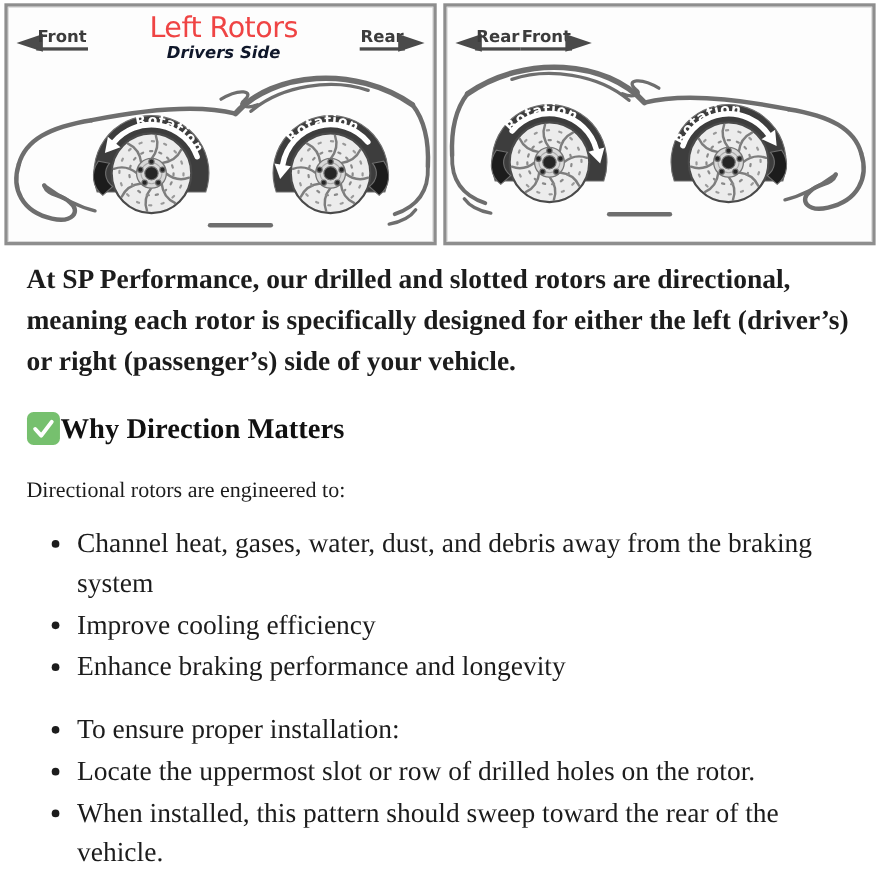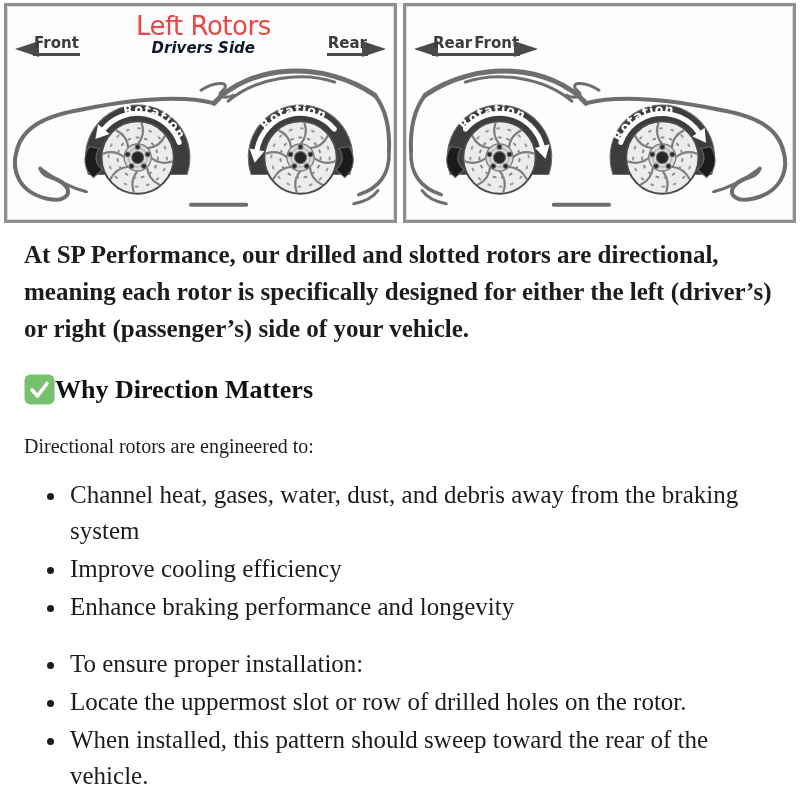--- a/index.html
+++ b/index.html
@@ -5,21 +5,21 @@
   * { box-sizing: border-box; }
   html,body { margin:0; padding:0; background:#ffffff; }
   body { width:800px; font-family:"Liberation Serif", serif; color:#1c1c1c; }
 
   
   .diagram { display:flex; gap:6px; padding:3px 4px 0 4px; }
   .panel { width:50%; border:3px solid #8e8e8e; background:#fdfdfd;
            box-shadow: inset 0 0 0 1px #d8d8d8; }
   .panel-header { display:grid; grid-template-columns:auto 1fr auto; align-items:start;
                   padding:7px 8px 0 8px; font-family:"DejaVu Sans", sans-serif; }
-  .dir { display:flex; align-items:center; margin-top:20px; }
+  .dir { display:flex; align-items:center; margin-top:10px; }
   .dir-label { font-weight:bold; font-size:15px; color:#3c3c3c;
                border-bottom:3px solid #4a4a4a; line-height:17px; padding:0 1px 1px 1px; }
   .tri { width:0; height:0; border-top:8px solid transparent; border-bottom:8px solid transparent; }
   .tri-left  { border-right:24px solid #4a4a4a; margin:8px -6px 0 0; }
   .tri-right { border-left:24px solid #4a4a4a; margin:8px 0 0 -6px; }
   .panel-titles { text-align:center; }
   .panel-title { font-size:26px; font-weight:normal; color:#ef4444; line-height:27px; letter-spacing:-0.5px; }
   .panel-subtitle { font-size:15px; font-weight:bold; font-style:italic; color:#0f172a; line-height:17px;text-align:center; }
   .car-svg { display:block; width:100%; height:auto; }
   .rot { font:bold 12.5px "DejaVu Sans", sans-serif; fill:#ffffff; letter-spacing:0.5px; }

